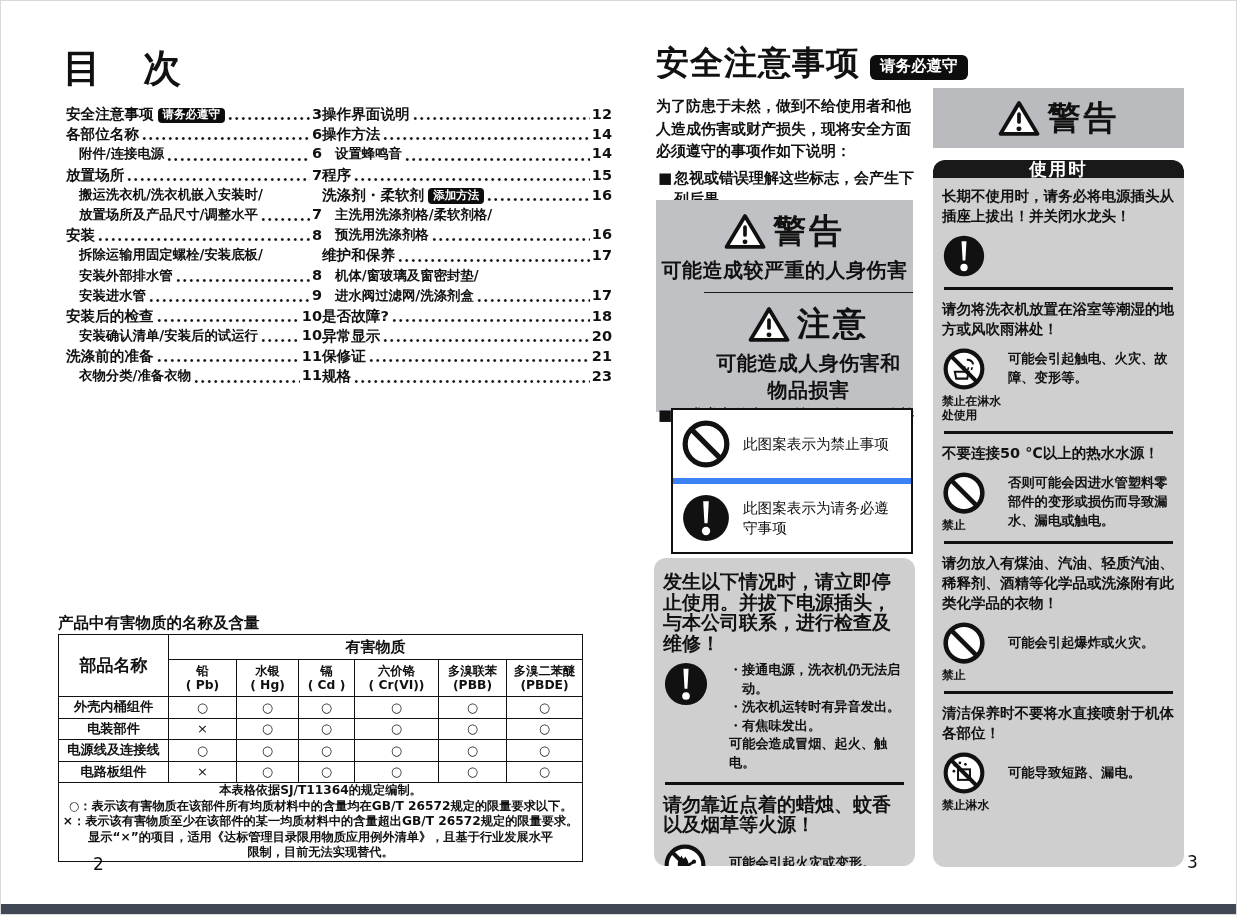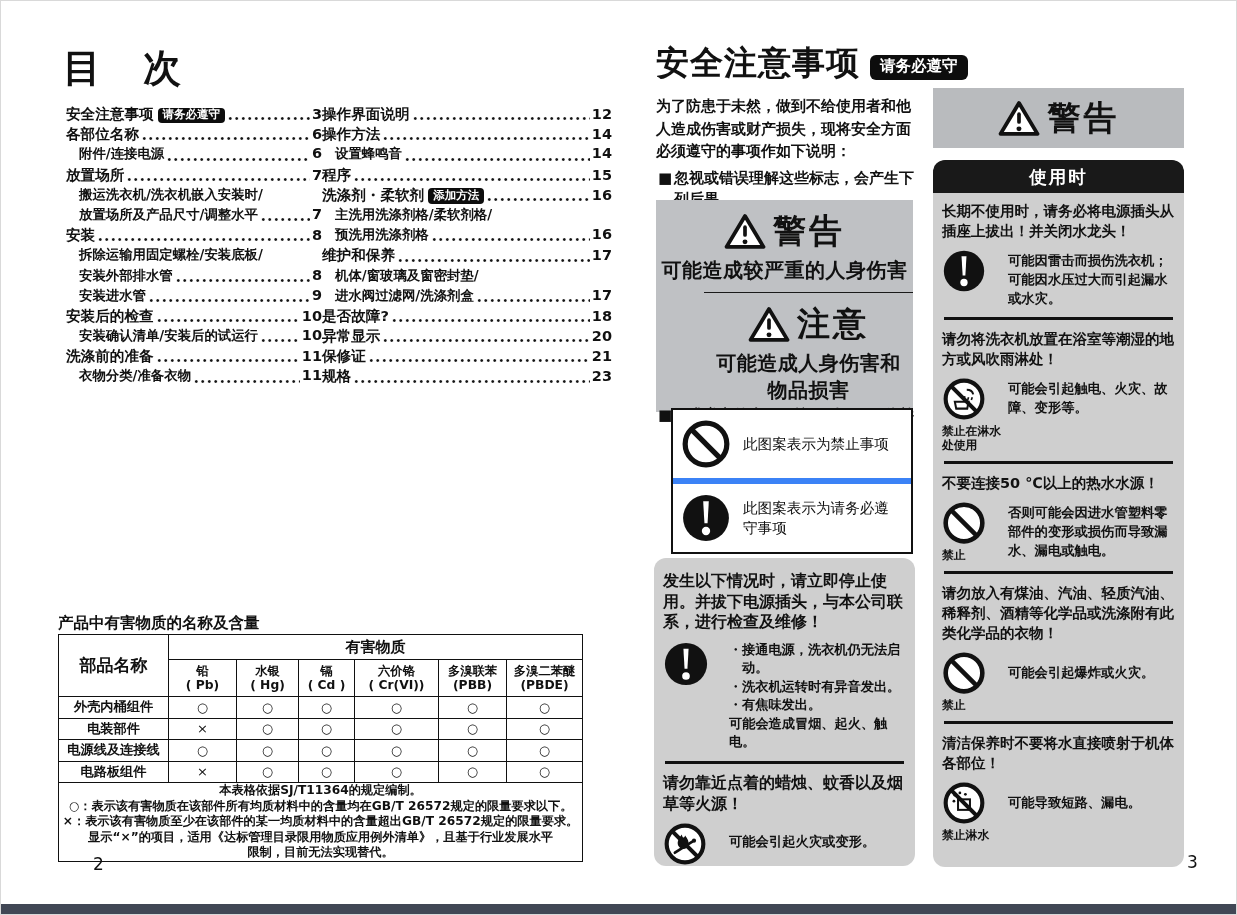--- a/index.html
+++ b/index.html
@@ -48,33 +48,33 @@
   .severity-cell + .severity-cell{border-top:1.5px solid #1a1a1a;margin-left:48px;}
   .sev-row{display:flex;align-items:center;justify-content:center;gap:7px;}
   .sev-title{font-size:33px;font-weight:700;letter-spacing:3px;}
   .sev-desc{font-size:20px;font-weight:700;margin-top:3px;letter-spacing:0.5px;}
   .symbol-box{width:238px;border:2px solid #111;background:#fff;}
   .symbol-row{display:flex;align-items:center;gap:12px;padding:9px 8px;}
   .symbol-row + .symbol-row{border-top:6px solid #3b82f6;}
   .symbol-text{font-size:14.6px;font-weight:400;line-height:20.5px;}
   .round-panel{background:#cfcfcf;border-radius:12px;box-sizing:border-box;overflow:hidden;}
   .stop-panel{width:261px;height:308px;padding:13px 9px 10px;}
-  .panel-h{font-size:16px;font-weight:700;line-height:20.5px;}
+  .panel-h{font-size:19px;font-weight:700;line-height:20.5px;}
   .icon-row{display:flex;gap:8px;margin-top:8px;align-items:flex-start;}
   .icon-col{width:58px;flex:0 0 58px;display:flex;flex-direction:column;align-items:flex-start;}
   .icon-label{font-size:11.8px;font-weight:700;line-height:14px;margin-top:3px;width:62px;}
   .panel-text{font-size:13.3px;font-weight:700;line-height:19px;flex:1;margin-top:2px;}
   .stop-bullet{position:relative;padding-left:13px;font-size:13.2px;font-weight:700;line-height:18.6px;}
   .stop-bullet .mark{position:absolute;left:0;}
   .stop-result{font-size:13.2px;font-weight:700;line-height:18.6px;}
   .thick-divider{border-top:3px solid #111;margin:9px 2px;}
   .warn-header{width:251px;height:60px;background:#b9bbbe;display:flex;align-items:center;justify-content:center;gap:8px;}
   .warn-header .sev-title{font-size:33px;}
   .usage-panel{width:251px;height:707px;padding:0;}
-  .usage-header{height:33px;background:#191919;color:#fff;font-size:17.5px;font-weight:700;
+  .usage-header{height:18px;background:#191919;color:#fff;font-size:17.5px;font-weight:700;
     display:flex;align-items:center;justify-content:center;letter-spacing:2px;border-radius:10px 10px 0 0;}
   .usage-body{padding:8px 9px 6px;}
   .usage-section .panel-h{font-size:14.5px;line-height:20px;}
   svg{display:block;}
 </style>
 </head>
 <body>
 
 <div class="canvas">
 
@@ -441,21 +441,20 @@
           <div class="icon-row">
             <div class="icon-col">
               <span>
                 <svg width="44" height="44" viewBox="0 0 48 48">
                   <circle cx="24" cy="24" r="22" fill="#111"></circle>
                   <path d="M21.3 8 h5.4 l-1.2 21 h-3 z" fill="#fff"></path>
                   <circle cx="24" cy="36.5" r="4" fill="#fff"></circle>
                 </svg>
               </span>
             </div>
-            <div class="panel-text">可能因雷击而损伤洗衣机；可能因水压过大而引起漏水或水灾。</div>
           </div>
         </div>
         <div class="thick-divider"></div>
         <div class="usage-section">
           <div class="panel-h">请勿将洗衣机放置在浴室等潮湿的地方或风吹雨淋处！</div>
           <div class="icon-row">
             <div class="icon-col">
               <span>
                 <svg width="44" height="44" viewBox="0 0 48 48">
                   <circle cx="24" cy="24" r="20" fill="#fff" stroke="#111" stroke-width="4.5"></circle>

